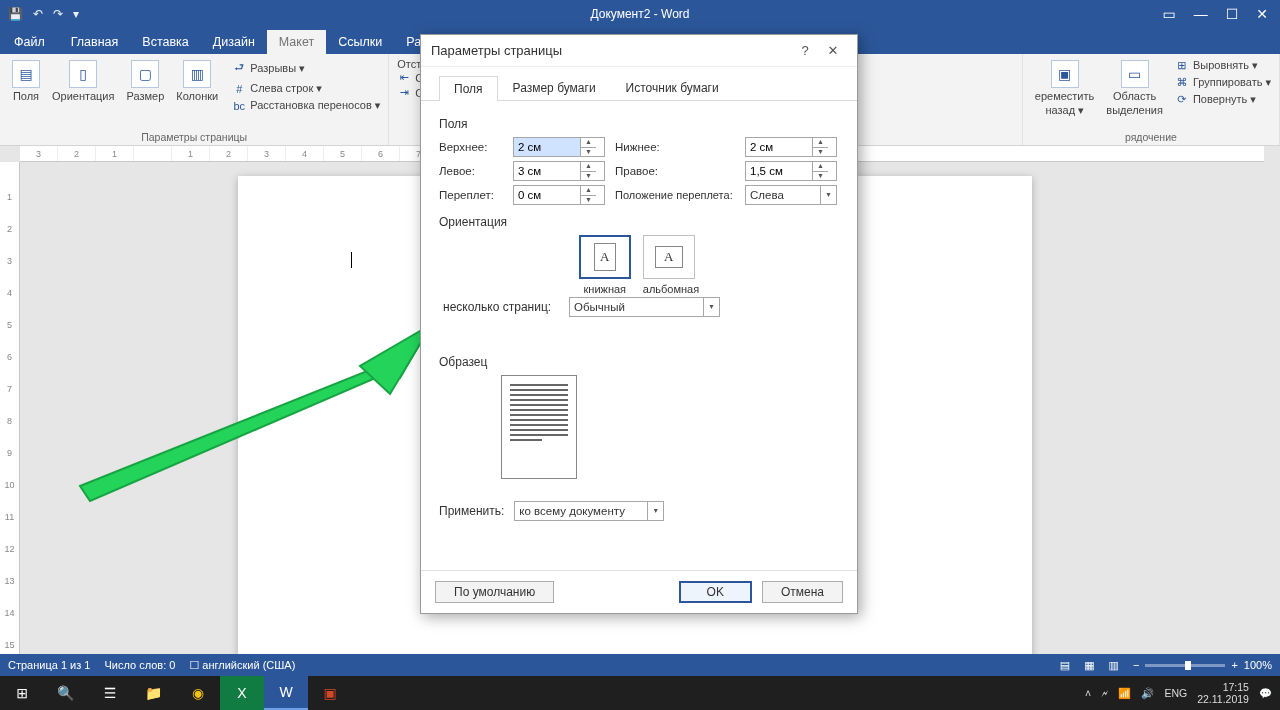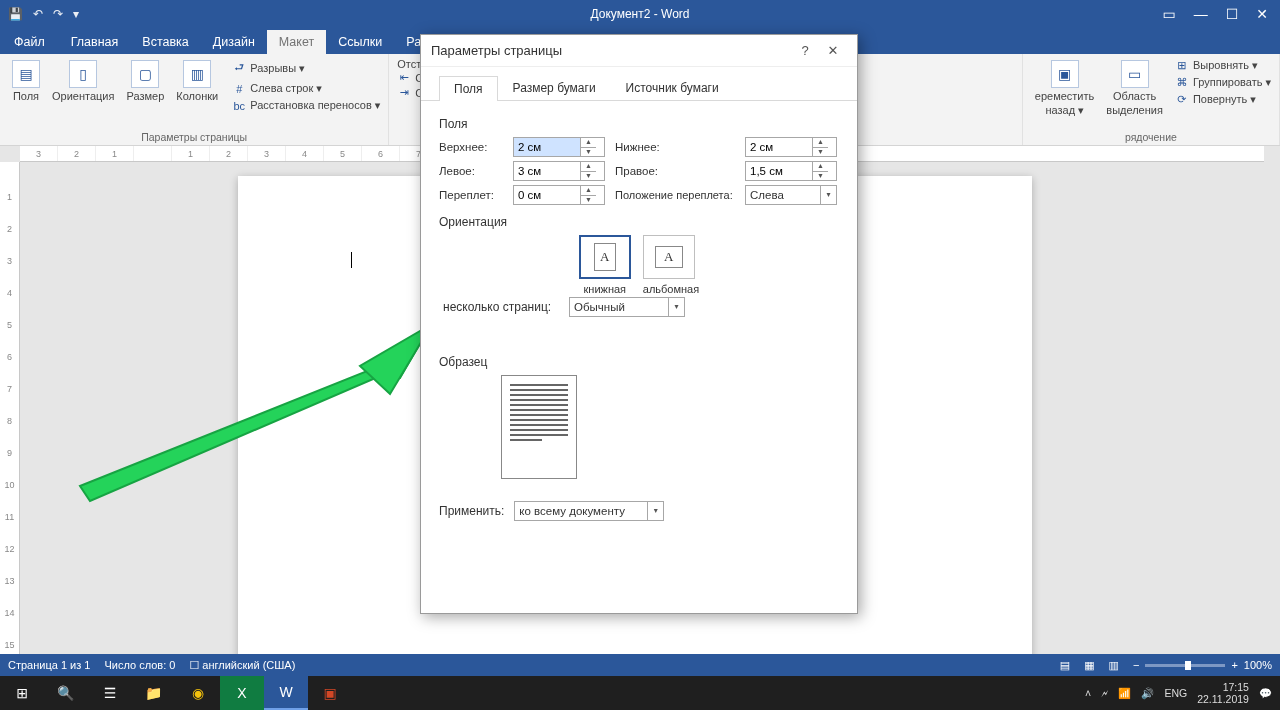--- a/index.html
+++ b/index.html
@@ -344,21 +344,21 @@
       <div class="opt">
         <div class="box">
             <div class="pg land"></div>
           </div>
         <div>альбомная</div>
       </div>
     </div>
 
     <div style="display:flex;align-items:center;margin-left:4px">
       <label style="width:126px">несколько страниц:</label>
-      <div class="combo" style="width:116px">
+      <div class="combo" style="width:151px">
           <span>Обычный</span>
           <div class="cb">▾</div>
         </div>
     </div>
 
     <div class="section-h" style="margin-top:38px">Образец</div>
     <div class="preview">
       <div></div>
         <div></div>
         <div></div>
@@ -373,20 +373,26 @@
         <div class="short"></div>
     </div>
 
     <div style="display:flex;align-items:center;gap:10px;margin-top:22px">
       <label>Применить:</label>
       <div class="combo" style="width:150px">
           <span>ко всему документу</span>
           <div class="cb">▾</div>
         </div>
     </div>
+  </div>
+  <div class="footer">
+    <div class="btn">По умолчанию</div>
+    <div class="gap"></div>
+    <div class="btn primary">OK</div>
+    <div class="btn">Отмена</div>
   </div>
 </div>
 
 <div class="statusbar">
   <span>Страница 1 из 1</span>
   <span>Число слов: 0</span>
   <span>☐ <span>английский (США)</span></span>
   <div class="gap"></div>
   <span>▤</span>
   <span>▦</span>

